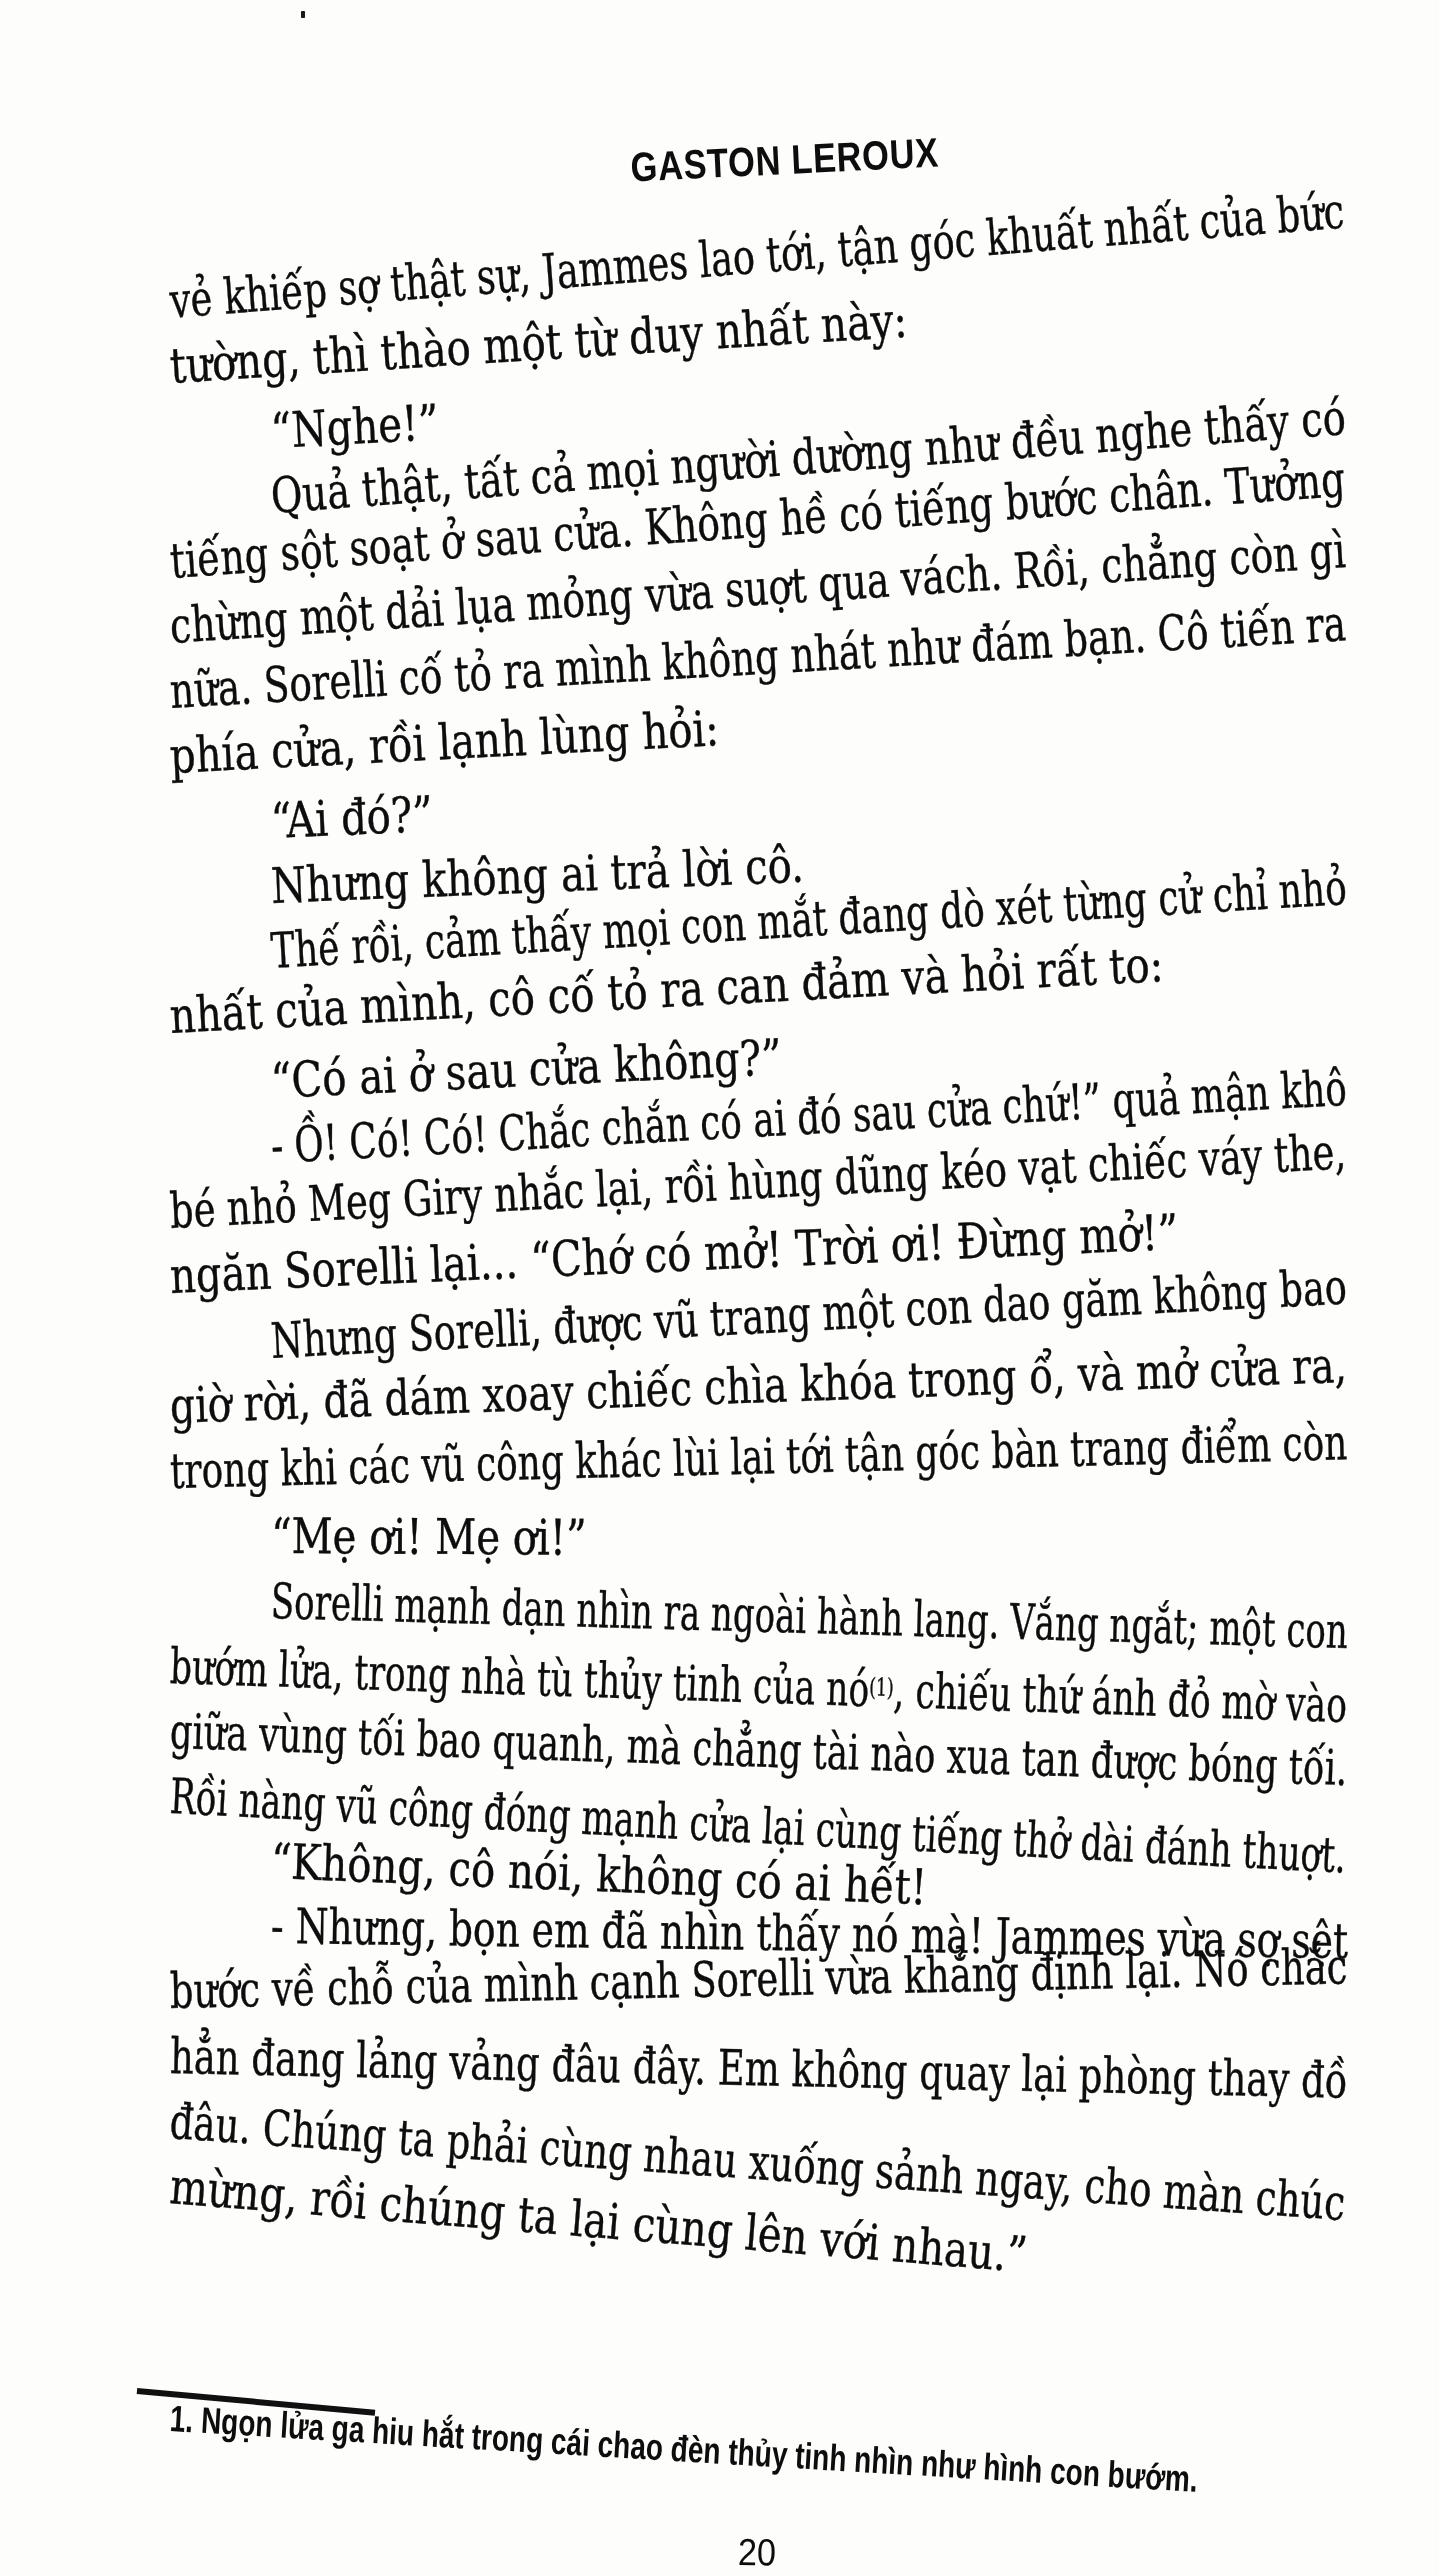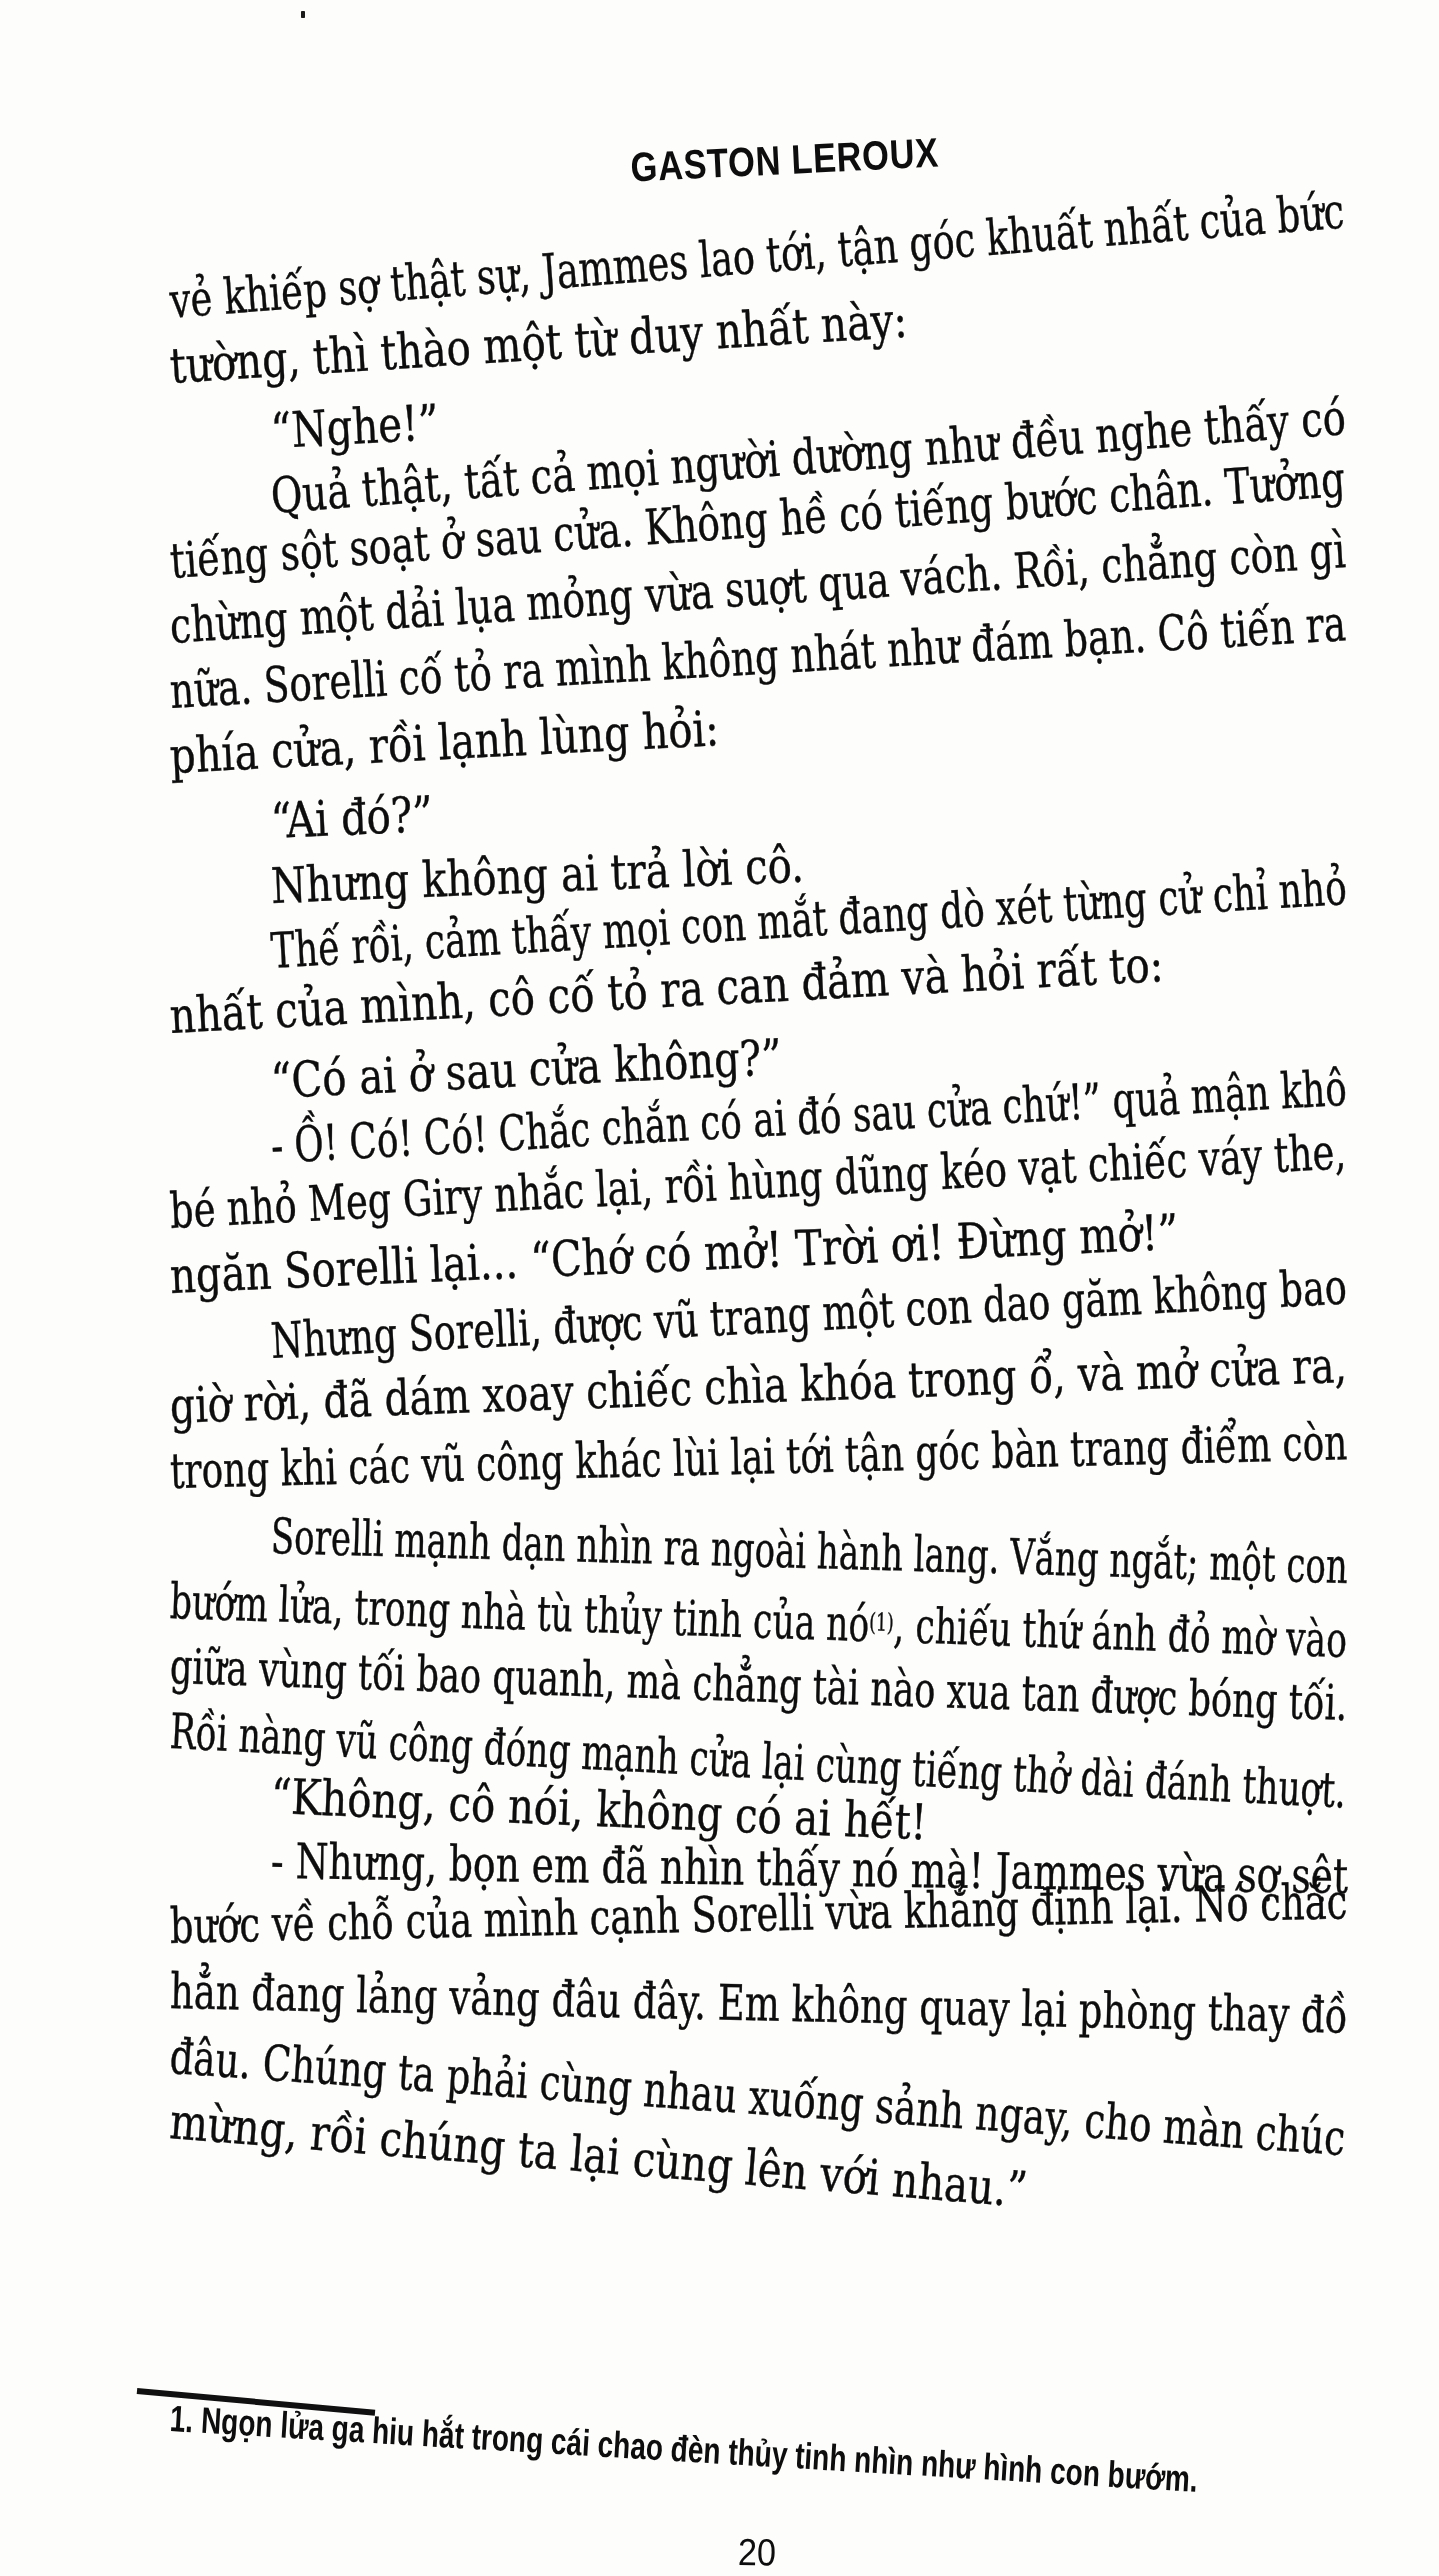--- a/index.html
+++ b/index.html
@@ -139,20 +139,25 @@
         </div>
         <div class="line">
           <span class="ltxt" style="transform: rotate(-2deg) scaleX(0.800215);">giờ rời, đã dám xoay chiếc chìa khóa trong ổ, và mở cửa ra,</span>
         </div>
         <div class="line">
           <span class="ltxt" style="transform: rotate(-1.4deg) scaleX(0.732187);">trong khi các vũ công khác lùi lại tới tận góc bàn trang điểm còn</span>
         </div>
       </div>
       <div>
         <div class="line">
+          <span class="ltxt indent" style="transform: rotate(0.3deg) scaleX(0.82);">“Mẹ ơi! Mẹ ơi!”</span>
+        </div>
+      </div>
+      <div>
+        <div class="line">
           <span class="ltxt indent" style="transform: rotate(1.6deg) scaleX(0.693992);">Sorelli mạnh dạn nhìn ra ngoài hành lang. Vắng ngắt; một con</span>
         </div>
         <div class="line">
           <span class="ltxt" style="transform: rotate(1.9deg) scaleX(0.704492);"><span>bướm lửa, trong nhà tù thủy tinh của nó</span><span class="sup">(1)</span><span>, chiếu thứ ánh đỏ mờ vào</span></span>
         </div>
         <div class="line">
           <span class="ltxt" style="transform: rotate(1.8deg) scaleX(0.720851);">giữa vùng tối bao quanh, mà chẳng tài nào xua tan được bóng tối.</span>
         </div>
         <div class="line">
           <span class="ltxt" style="transform: rotate(2.9deg) scaleX(0.701837);">Rồi nàng vũ công đóng mạnh cửa lại cùng tiếng thở dài đánh thuợt.</span>

